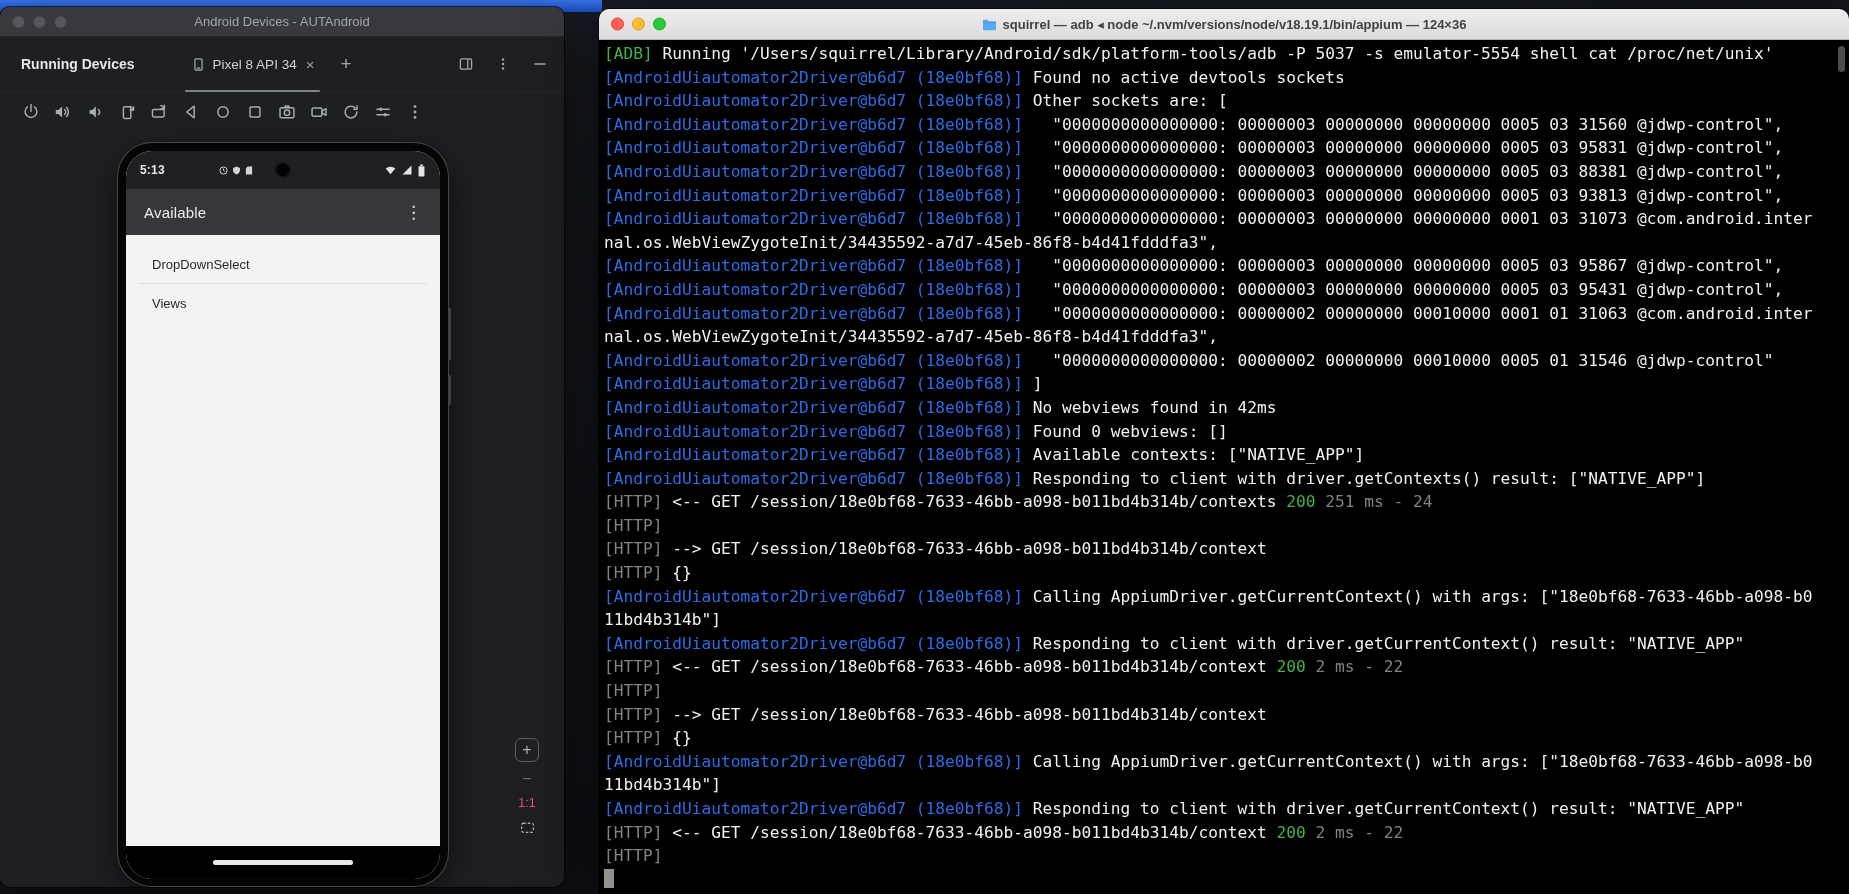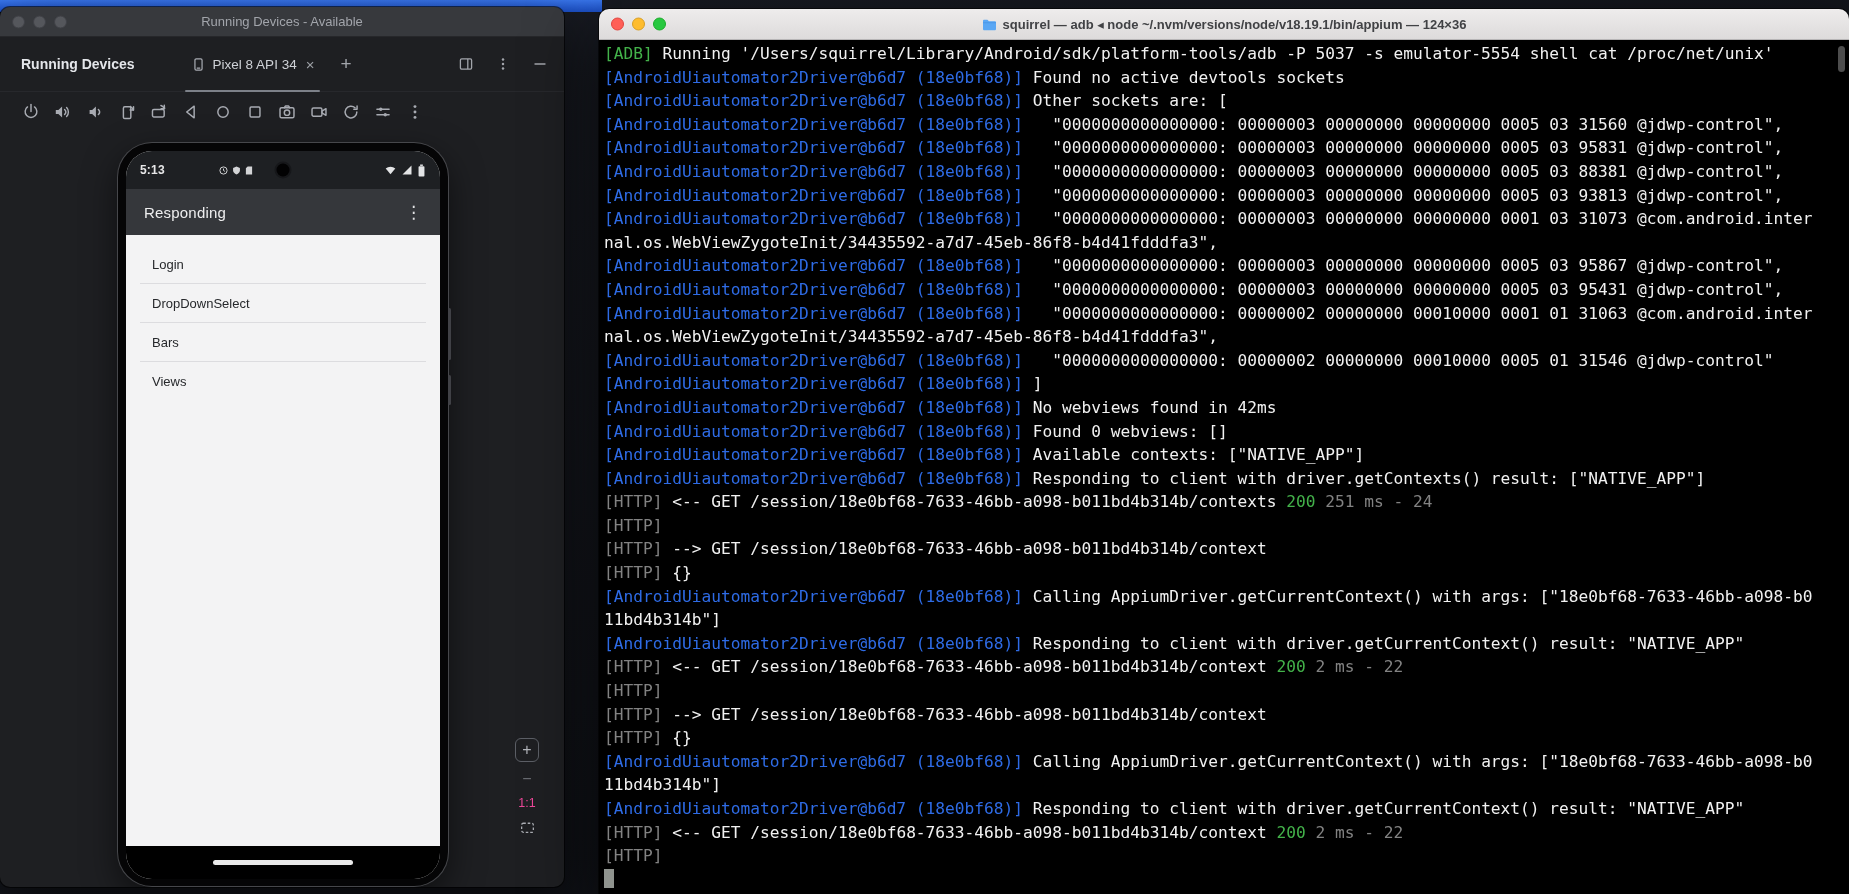--- a/index.html
+++ b/index.html
@@ -104,21 +104,21 @@
 
   <div class="desktop-strip"></div>
 
   <section class="lw">
     <div class="lw-titlebar">
       <div class="lights">
         <span class="light dim"></span>
         <span class="light dim"></span>
         <span class="light dim"></span>
       </div>
-      <div class="lw-title">Running Devices - Available</div>
+      <div class="lw-title">Android Devices - AUTAndroid</div>
     </div>
 
     <div class="lw-tabs">
       <span class="panel-label">Running Devices</span>
       <div class="tab">
         <span class="tab-icon">
           <svg width="15" height="15" viewBox="0 0 16 16" fill="none" stroke="currentColor" stroke-width="1.3" stroke-linecap="round">
               <rect x="4.2" y="2" width="7.6" height="12" rx="1.4"></rect>
               <path d="M6.6 11.8h2.8"></path>
             </svg>
@@ -259,32 +259,26 @@
             <svg width="12" height="12" viewBox="0 0 16 16">
                 <path class="f" d="M14 2v12H2z"></path>
               </svg>
             <svg width="9" height="13" viewBox="0 0 10 15">
                 <rect class="f" x="3.4" y="0.6" width="3.2" height="1.6"></rect>
                 <rect class="f" x="1.6" y="2.6" width="6.8" height="11.8" rx="1"></rect>
               </svg>
           </span>
         </div>
         <div class="appbar">
-          <span class="appbar-title">Responding</span>
+          <span class="appbar-title">Available</span>
           <span class="appbar-menu">⋮</span>
         </div>
         <div class="menu-list">
             <div class="menu-row">
-              <span>Login</span>
-            </div>
-            <div class="menu-row">
               <span>DropDownSelect</span>
-            </div>
-            <div class="menu-row">
-              <span>Bars</span>
             </div>
             <div class="menu-row">
               <span>Views</span>
             </div>
           </div>
         <div class="navstrip">
           <span class="pill"></span>
         </div>
       </div>
     </div>

